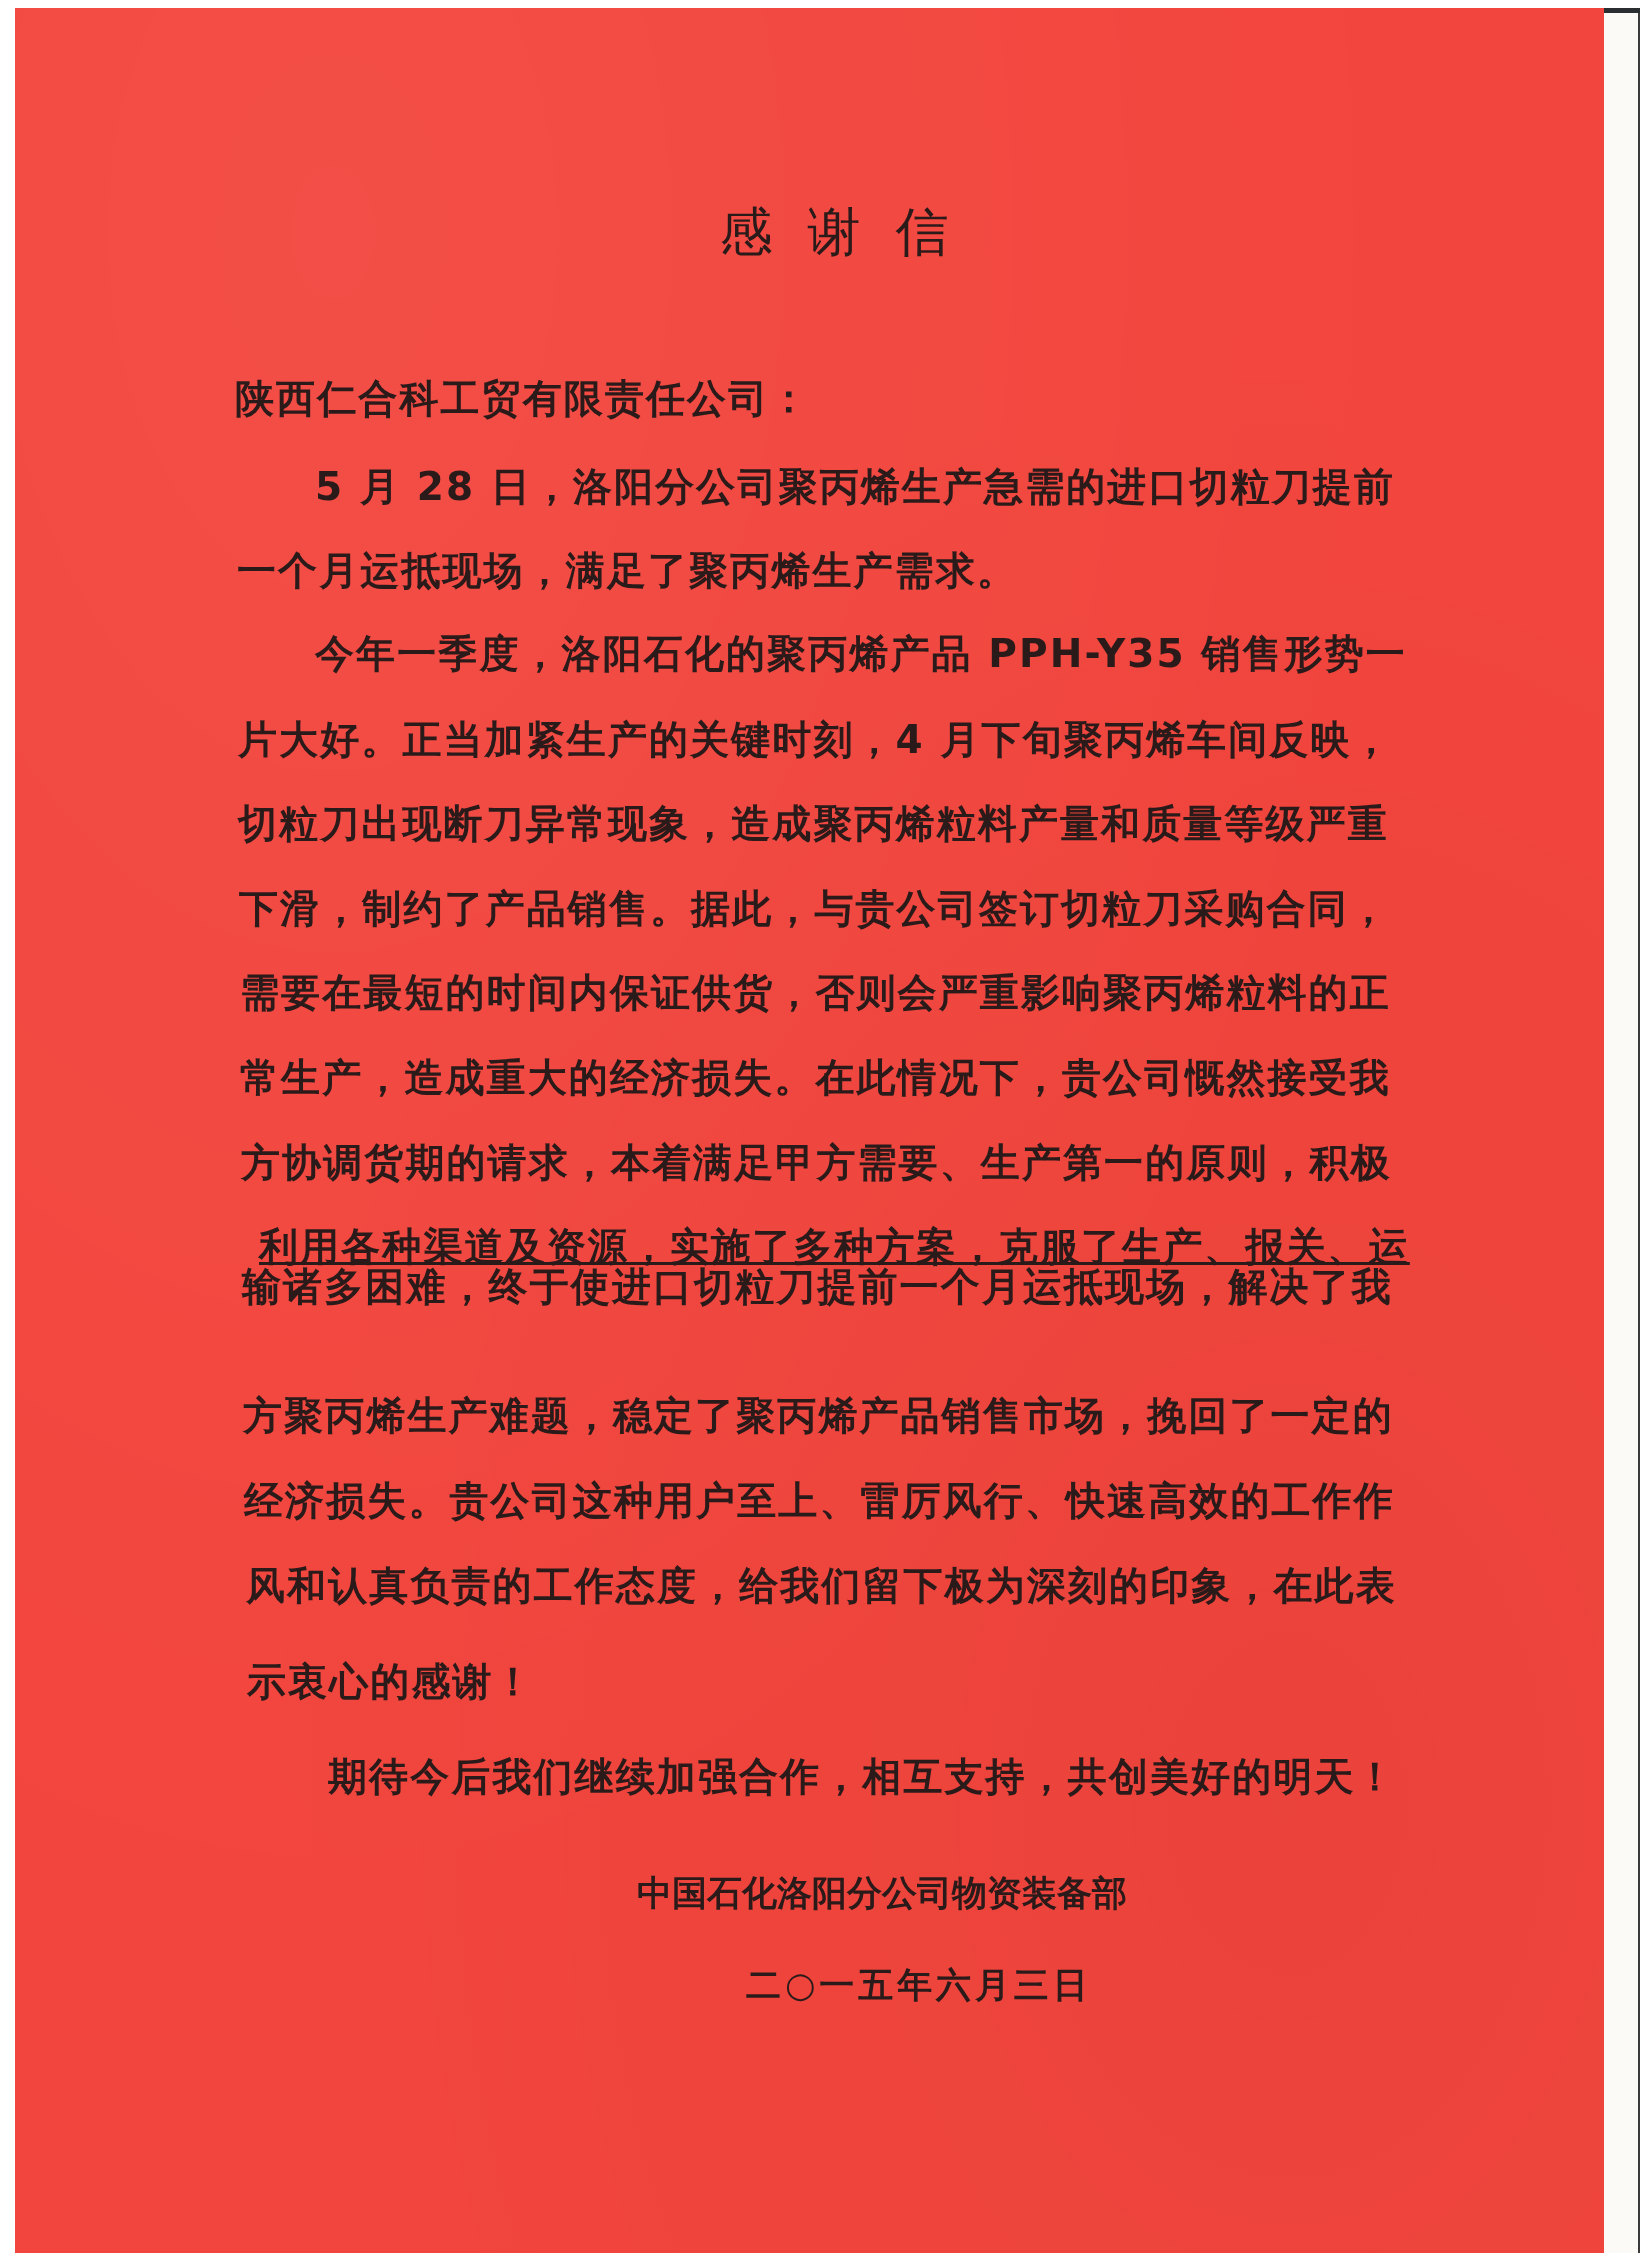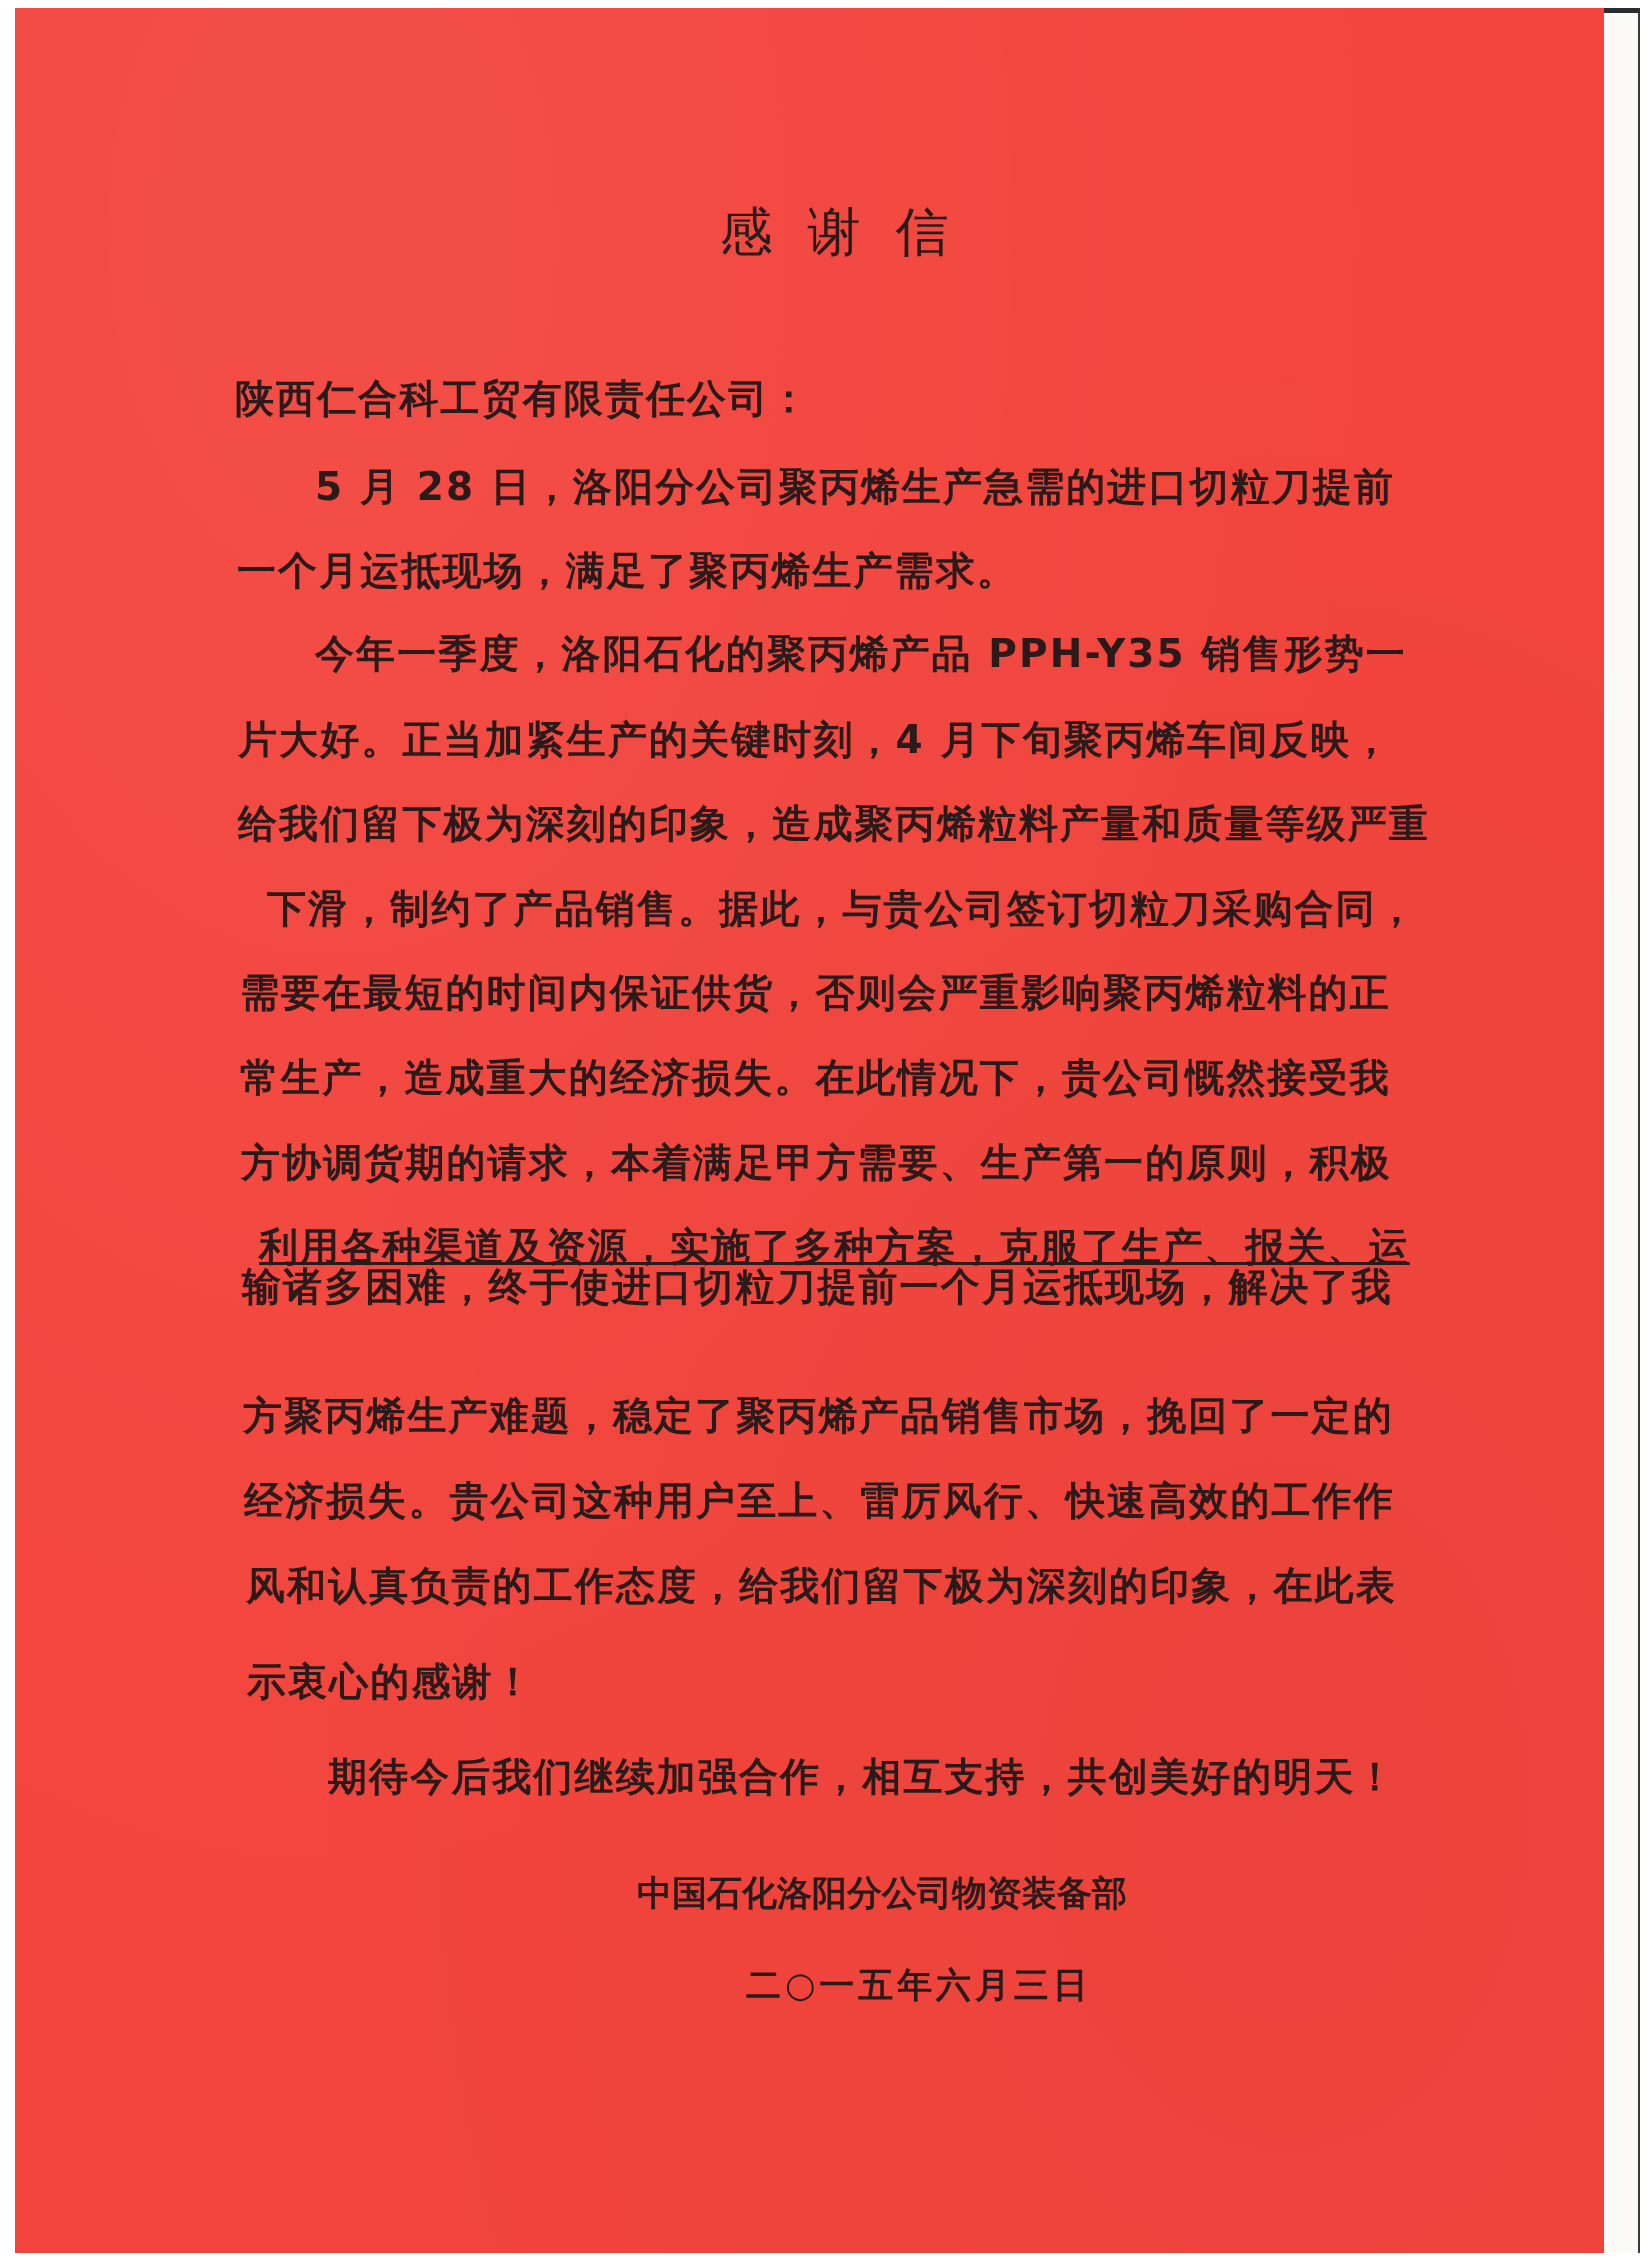--- a/index.html
+++ b/index.html
@@ -54,22 +54,22 @@
 
   <div class="line title">感谢信</div>
 
   <div class="line body-line" style="left:220px; top:368px;">陕西仁合科工贸有限责任公司：</div>
 
   <div class="line body-line" style="left:300px; top:456px;">5 月 28 日，洛阳分公司聚丙烯生产急需的进口切粒刀提前</div>
   <div class="line body-line" style="left:222px; top:540px;">一个月运抵现场，满足了聚丙烯生产需求。</div>
 
   <div class="line body-line" style="left:300px; top:623px;">今年一季度，洛阳石化的聚丙烯产品 PPH-Y35 销售形势一</div>
   <div class="line body-line" style="left:223px; top:709px;">片大好。正当加紧生产的关键时刻，4 月下旬聚丙烯车间反映，</div>
-  <div class="line body-line" style="left:223px; top:793px;">给我们留下极为深刻的印象，造成聚丙烯粒料产量和质量等级严重</div>
-  <div class="line body-line" style="left:224px; top:878px;margin-left:28px;">下滑，制约了产品销售。据此，与贵公司签订切粒刀采购合同，</div>
+  <div class="line body-line" style="left:223px; top:793px;">切粒刀出现断刀异常现象，造成聚丙烯粒料产量和质量等级严重</div>
+  <div class="line body-line" style="left:224px; top:878px;">下滑，制约了产品销售。据此，与贵公司签订切粒刀采购合同，</div>
   <div class="line body-line" style="left:225px; top:962px;text-align:right;">需要在最短的时间内保证供货，否则会严重影响聚丙烯粒料的正</div>
   <div class="line body-line" style="left:225px; top:1047px;">常生产，造成重大的经济损失。在此情况下，贵公司慨然接受我</div>
   <div class="line body-line" style="left:226px; top:1132px;">方协调货期的请求，本着满足甲方需要、生产第一的原则，积极</div>
   <div class="line body-line" style="left:244px; top:1216px;text-decoration:underline;">利用各种渠道及资源，实施了多种方案，克服了生产、报关、运</div>
   <div class="line body-line" style="left:227px; top:1256px;">输诸多困难，终于使进口切粒刀提前一个月运抵现场，解决了我</div>
   <div class="line body-line" style="left:228px; top:1385px;">方聚丙烯生产难题，稳定了聚丙烯产品销售市场，挽回了一定的</div>
   <div class="line body-line" style="left:229px; top:1470px;">经济损失。贵公司这种用户至上、雷厉风行、快速高效的工作作</div>
   <div class="line body-line" style="left:231px; top:1555px;">风和认真负责的工作态度，给我们留下极为深刻的印象，在此表</div>
   <div class="line body-line" style="left:232px; top:1651px;">示衷心的感谢！</div>
 

